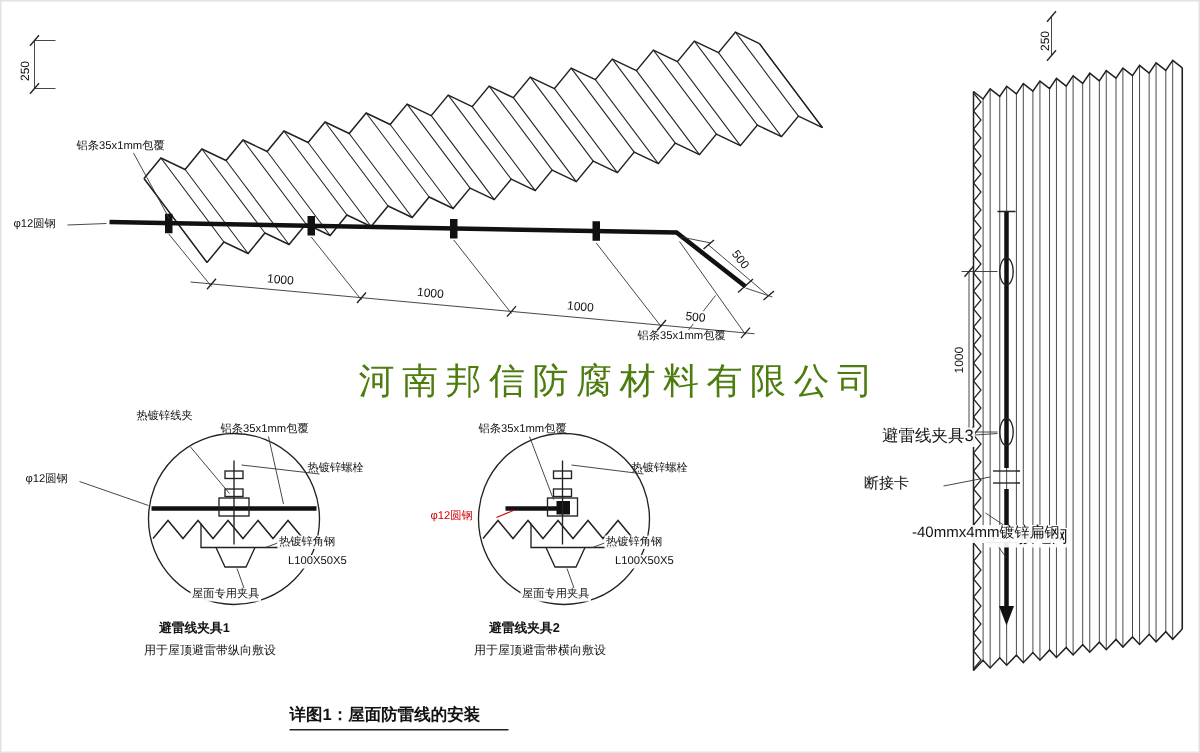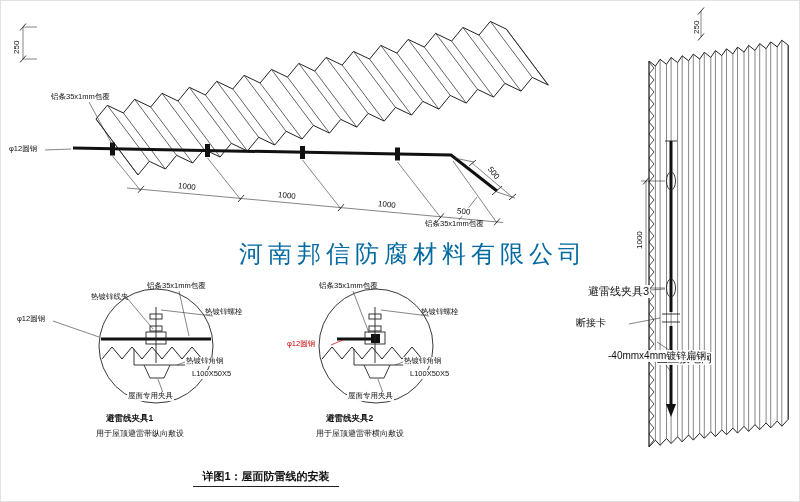--- a/index.html
+++ b/index.html
@@ -14,22 +14,22 @@
   .bg{background:rgba(255,255,255,.92);padding:0 1px}
   .dim{font-size:8px}
   .w9{font-size:11px}
   .w10{font-size:10px}
   .red{color:#cc0000}
   .r5{transform:rotate(5deg)}
   .r52{transform:rotate(52deg);transform-origin:left top}
   .rn90{transform:rotate(-90deg);transform-origin:left top}
   .cap{position:absolute;font-size:8px;color:#111;white-space:nowrap}
   .captitle{font-size:8.5px;font-weight:bold}
-  .figcap{position:absolute;font-size:11px;font-weight:bold;color:#111;text-align:center;border-bottom:1px solid #222;padding-bottom:2px;white-space:nowrap}
-  .watermark{position:absolute;left:232px;top:237px;width:360px;text-align:center;color:#0369a1;font-size:24px;letter-spacing:5px;font-family:"Liberation Serif",serif;white-space:nowrap}
+  .figcap{position:absolute;font-size:11px;font-weight:bold;color:#111;border-bottom:1px solid #222;padding-bottom:2px;white-space:nowrap}
+  .watermark{position:absolute;left:232px;top:237px;width:360px;text-align:center;color:#4d7c0f;font-size:24px;letter-spacing:5px;font-family:"Liberation Serif",serif;white-space:nowrap}
 </style>
 </head>
 <body>
 
 <div id="canvas">
 
   <svg id="art" width="800" height="502" viewBox="0 0 800 502">
     <g id="gen">
         <polyline points="95.0,118.0 106.3,104.3 122.4,112.0 133.6,98.3 149.7,106.0 161.0,92.3 177.1,100.0 188.3,86.3 204.4,94.0 215.7,80.3 231.8,88.0 243.1,74.3 259.1,82.0 270.4,68.4 286.5,76.1 297.8,62.4 313.8,70.1 325.1,56.4 341.2,64.1 352.5,50.4 368.6,58.1 379.8,44.4 395.9,52.1 407.2,38.4 423.3,46.1 434.6,32.4 450.6,40.1 461.9,26.4 478.0,34.1 489.3,20.4 505.3,28.1" fill="none" stroke="#222" stroke-width="1"></polyline>
         <polyline points="137.0,174.0 148.3,160.3 164.4,168.0 175.6,154.3 191.7,162.0 203.0,148.3 219.1,156.0 230.3,142.3 246.4,150.0 257.7,136.3 273.8,144.0 285.1,130.3 301.1,138.0 312.4,124.4 328.5,132.1 339.8,118.4 355.8,126.1 367.1,112.4 383.2,120.1 394.5,106.4 410.6,114.1 421.8,100.4 437.9,108.1 449.2,94.4 465.3,102.1 476.6,88.4 492.6,96.1 503.9,82.4 520.0,90.1 531.3,76.4 547.3,84.1" fill="none" stroke="#222" stroke-width="1"></polyline>
@@ -213,21 +213,21 @@
   <span class="lbl" style="left:8px;top:144px">φ12圆钢</span>
   <span class="lbl" style="left:424px;top:219px">铝条35x1mm包覆</span>
 
   <span class="lbl dim bg r5" style="left:176px;top:181px">1000</span>
   <span class="lbl dim bg r5" style="left:276px;top:190px">1000</span>
   <span class="lbl dim bg r5" style="left:376px;top:199px">1000</span>
   <span class="lbl dim bg r5" style="left:455px;top:206px">500</span>
   <span class="lbl dim r52" style="left:492px;top:164px">500</span>
   <span class="lbl dim rn90" style="left:11px;top:53px">250</span>
 
-  <span class="lbl" style="left:90px;top:292px">热镀锌线夹</span>
+  <span class="lbl" style="left:90px;top:272px">热镀锌线夹</span>
   <span class="lbl" style="left:146px;top:281px">铝条35x1mm包覆</span>
   <span class="lbl" style="left:204px;top:307px">热镀锌螺栓</span>
   <span class="lbl" style="left:16px;top:314px">φ12圆钢</span>
   <span class="lbl bg" style="left:184px;top:356px">热镀锌角钢</span>
   <span class="lbl bg" style="left:190px;top:369px">L100X50X5</span>
   <span class="lbl bg" style="left:126px;top:391px">屋面专用夹具</span>
   <span class="cap captitle" style="left:105px;top:412px;width:100px">避雷线夹具1</span>
   <span class="cap" style="left:95px;top:427px;width:120px">用于屋顶避雷带纵向敷设</span>
 
   <span class="lbl" style="left:318px;top:281px">铝条35x1mm包覆</span>

